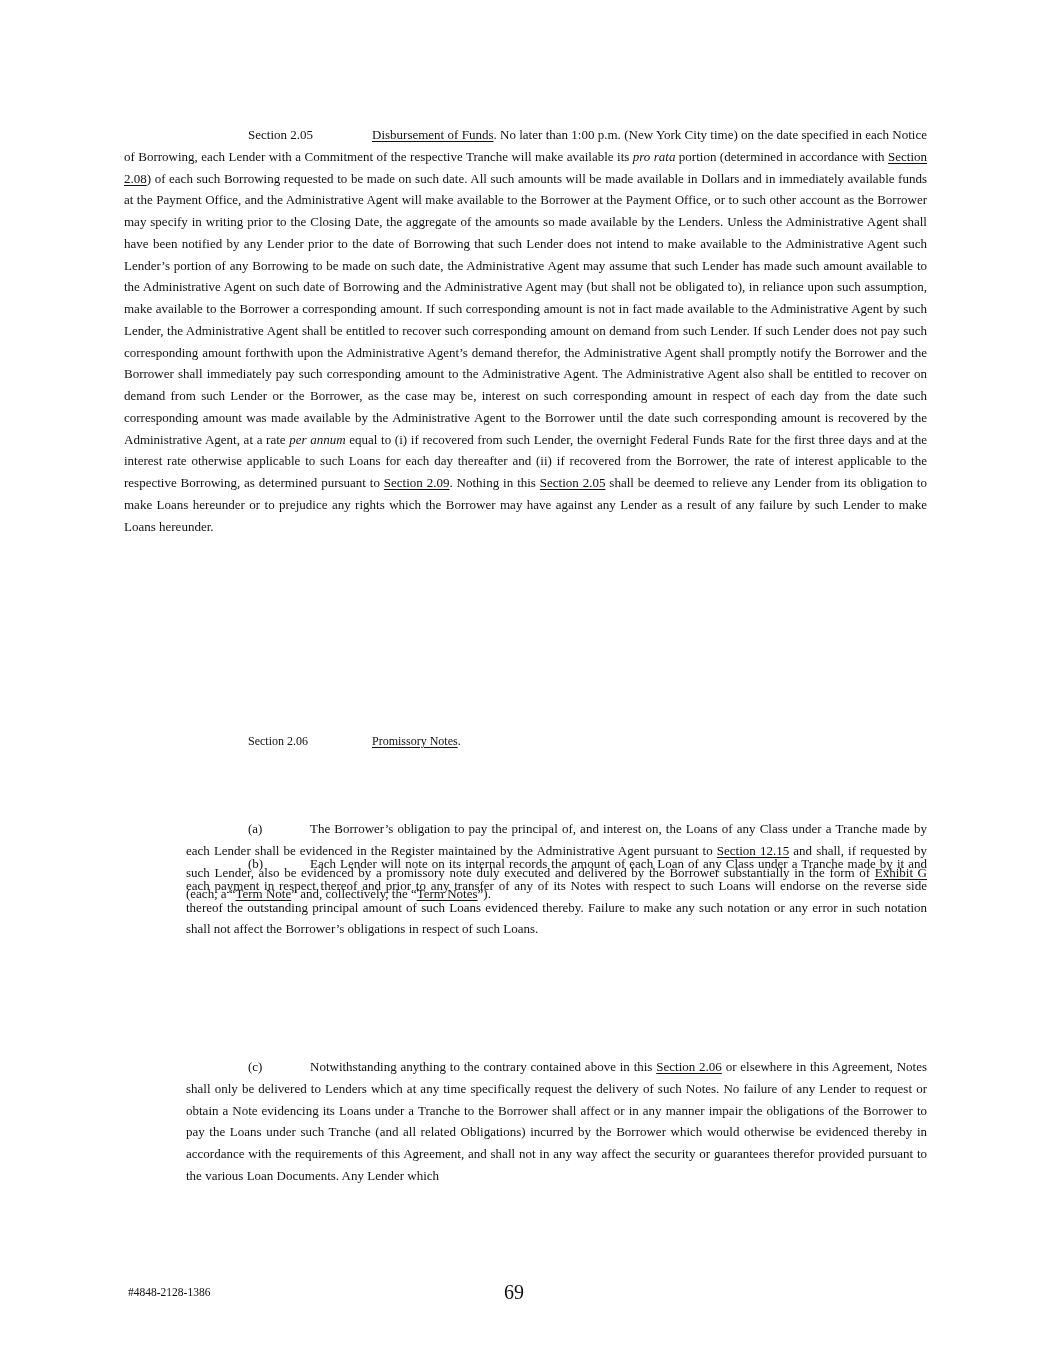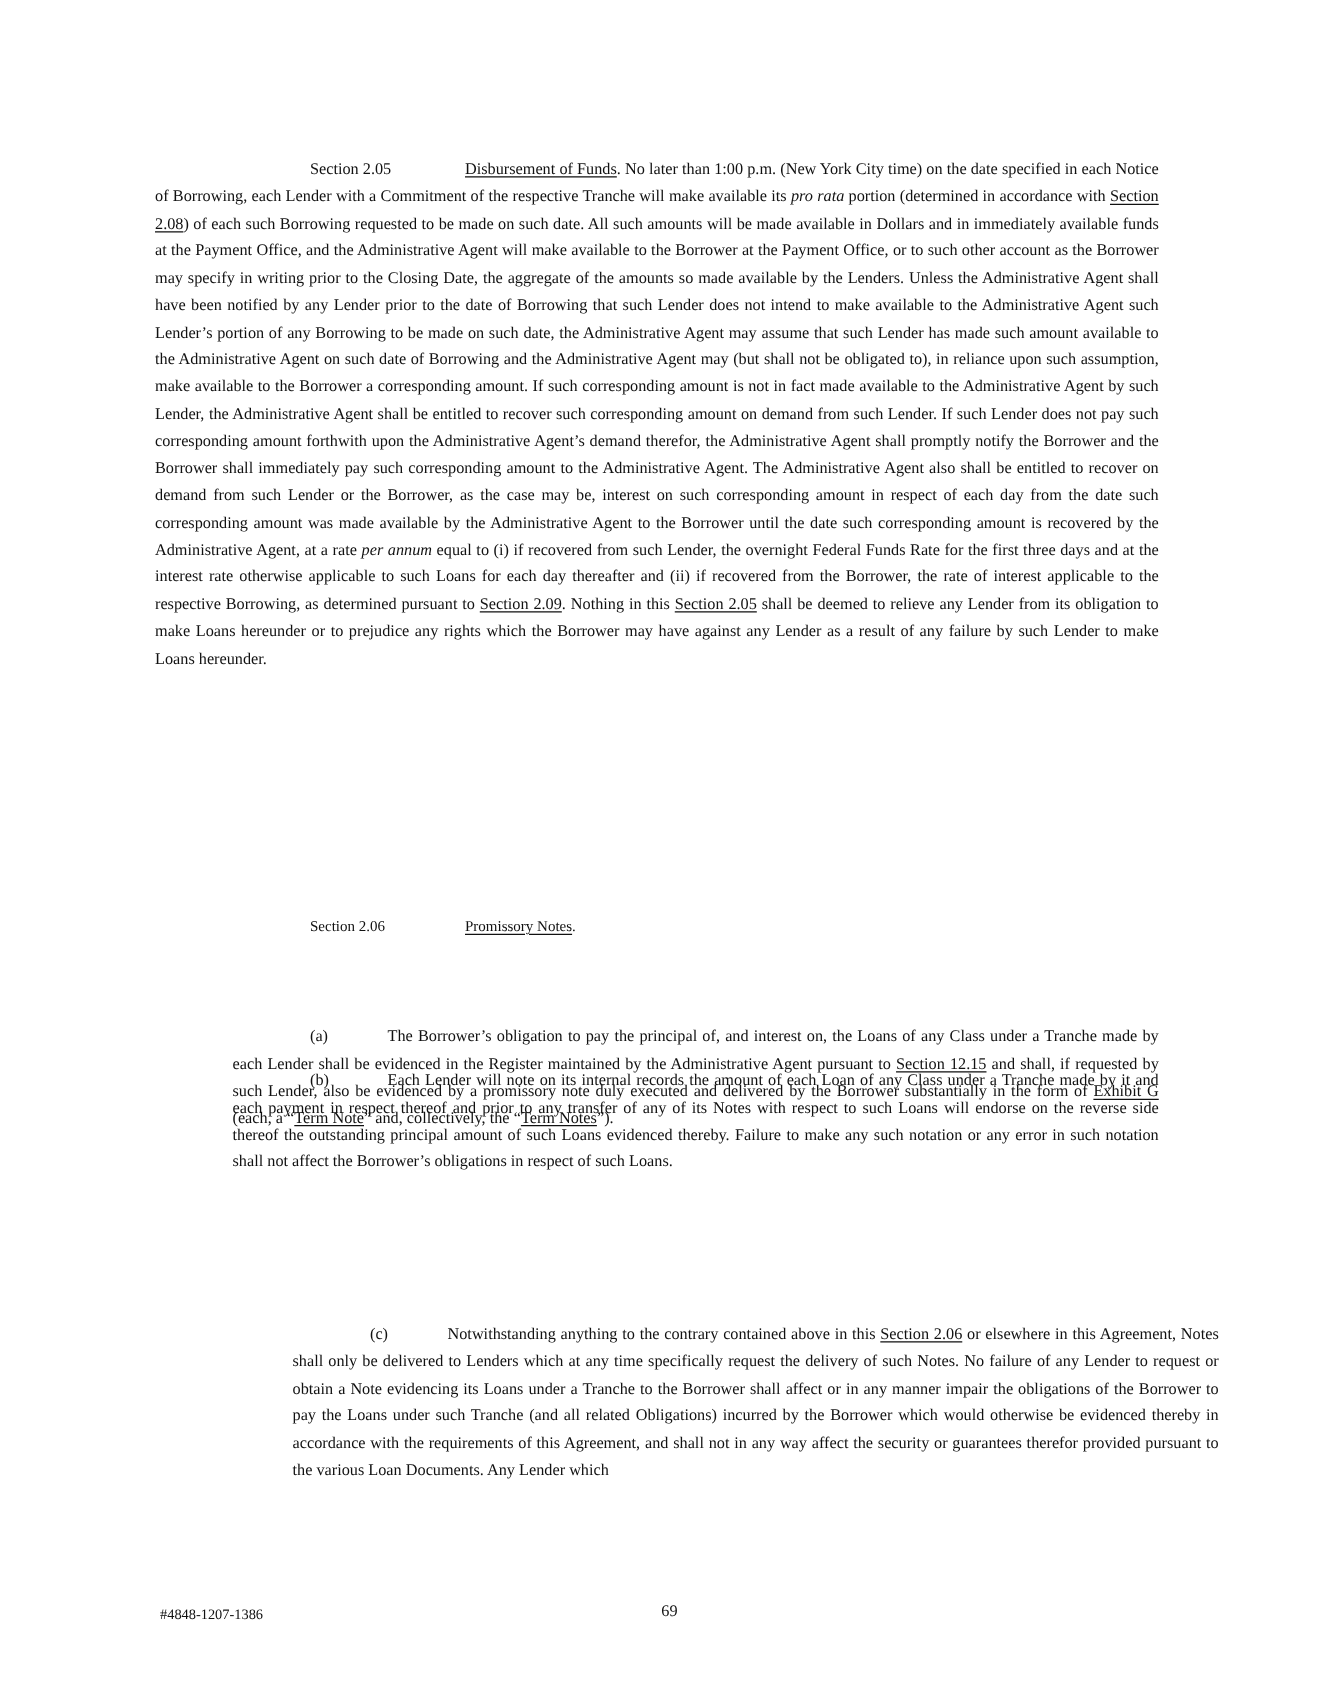--- a/index.html
+++ b/index.html
@@ -13,40 +13,40 @@
       font-size: 13px;
       line-height: 21.75px;
       text-align: justify;
       margin: 0;
     }
     .p205 { left: 124px; top: 124px; width: 803px; text-indent: 124px; }
     .head206 { left: 248px; top: 731px; font-size: 12px; line-height: 21.75px; position: absolute; white-space: nowrap; }
     .sub { left: 186px; width: 741px; text-indent: 62px; }
     .pa { top: 818px; font-family: Liberation Serif, serif; }
     .pb { top: 853px; }
-    .pc { top: 1056px; margin-left: 48px; }
+    .pc { top: 1056px; }
     .u { text-decoration: underline; text-underline-offset: 2px; }
     .i { font-style: italic; }
     .tab { display: inline-block; }
     .tab-sec { width: 124px; text-indent: 0; }
     .tab-sub { width: 62px; text-indent: 0; }
     .footer-id { position: absolute; left: 128px; top: 1286px; font-size: 11.5px; }
-    .footer-page { position: absolute; left: 529px; top: 1281px; font-size: 13px; }
+    .footer-page { position: absolute; left: 504px; top: 1281px; font-size: 20px; }
   </style>
 </head>
 <body>
 
 <div class="page">
 
   <p class="para p205"><span class="tab tab-sec">Section 2.05</span><span class="u">Disbursement of Funds</span><span>.  No later than 1:00 p.m. (New York City time) on the date specified in each Notice of Borrowing, each Lender with a Commitment of the respective Tranche will make available its </span><span class="i">pro rata</span><span> portion (determined in accordance with </span><span class="u">Section 2.08</span><span>) of each such Borrowing requested to be made on such date.  All such amounts will be made available in Dollars and in immediately available funds at the Payment Office, and the Administrative Agent will make available to the Borrower at the Payment Office, or to such other account as the Borrower may specify in writing prior to the Closing Date, the aggregate of the amounts so made available by the Lenders.  Unless the Administrative Agent shall have been notified by any Lender prior to the date of Borrowing that such Lender does not intend to make available to the Administrative Agent such Lender’s portion of any Borrowing to be made on such date, the Administrative Agent may assume that such Lender has made such amount available to the Administrative Agent on such date of Borrowing and the Administrative Agent may (but shall not be obligated to), in reliance upon such assumption, make available to the Borrower a corresponding amount.  If such corresponding amount is not in fact made available to the Administrative Agent by such Lender, the Administrative Agent shall be entitled to recover such corresponding amount on demand from such Lender.  If such Lender does not pay such corresponding amount forthwith upon the Administrative Agent’s demand therefor, the Administrative Agent shall promptly notify the Borrower and the Borrower shall immediately pay such corresponding amount to the Administrative Agent.  The Administrative Agent also shall be entitled to recover on demand from such Lender or the Borrower, as the case may be, interest on such corresponding amount in respect of each day from the date such corresponding amount was made available by the Administrative Agent to the Borrower until the date such corresponding amount is recovered by the Administrative Agent, at a rate </span><span class="i">per annum</span><span> equal to (i) if recovered from such Lender, the overnight Federal Funds Rate for the first three days and at the interest rate otherwise applicable to such Loans for each day thereafter and (ii) if recovered from the Borrower, the rate of interest applicable to the respective Borrowing, as determined pursuant to </span><span class="u">Section 2.09</span><span>.  Nothing in this </span><span class="u">Section 2.05</span><span> shall be deemed to relieve any Lender from its obligation to make Loans hereunder or to prejudice any rights which the Borrower may have against any Lender as a result of any failure by such Lender to make Loans hereunder.</span></p>
 
   <div class="head206"><span class="tab tab-sec">Section 2.06</span><span class="u">Promissory Notes</span><span>.</span></div>
 
   <p class="para sub pa"><span class="tab tab-sub">(a)</span><span>The Borrower’s obligation to pay the principal of, and interest on, the Loans of any Class under a Tranche made by each Lender shall be evidenced in the Register maintained by the Administrative Agent pursuant to </span><span class="u">Section 12.15</span><span> and shall, if requested by such Lender, also be evidenced by a promissory note duly executed and delivered by the Borrower substantially in the form of </span><span class="u">Exhibit G</span><span> (each, a “</span><span class="u">Term Note</span><span>” and, collectively, the “</span><span class="u">Term Notes</span><span>”).</span></p>
 
   <p class="para sub pb"><span class="tab tab-sub">(b)</span><span>Each Lender will note on its internal records the amount of each Loan of any Class under a Tranche made by it and each payment in respect thereof and prior to any transfer of any of its Notes with respect to such Loans will endorse on the reverse side thereof the outstanding principal amount of such Loans evidenced thereby.  Failure to make any such notation or any error in such notation shall not affect the Borrower’s obligations in respect of such Loans.</span></p>
 
   <p class="para sub pc"><span class="tab tab-sub">(c)</span><span>Notwithstanding anything to the contrary contained above in this </span><span class="u">Section 2.06</span><span> or elsewhere in this Agreement, Notes shall only be delivered to Lenders which at any time specifically request the delivery of such Notes.  No failure of any Lender to request or obtain a Note evidencing its Loans under a Tranche to the Borrower shall affect or in any manner impair the obligations of the Borrower to pay the Loans under such Tranche (and all related Obligations) incurred by the Borrower which would otherwise be evidenced thereby in accordance with the requirements of this Agreement, and shall not in any way affect the security or guarantees therefor provided pursuant to the various Loan Documents.  Any Lender which</span></p>
 
-  <div class="footer-id">#4848-1207-1386</div>
+  <div class="footer-id">#4848-2128-1386</div>
   <div class="footer-page">69</div>
 
 </div>
 
 </body></html>

